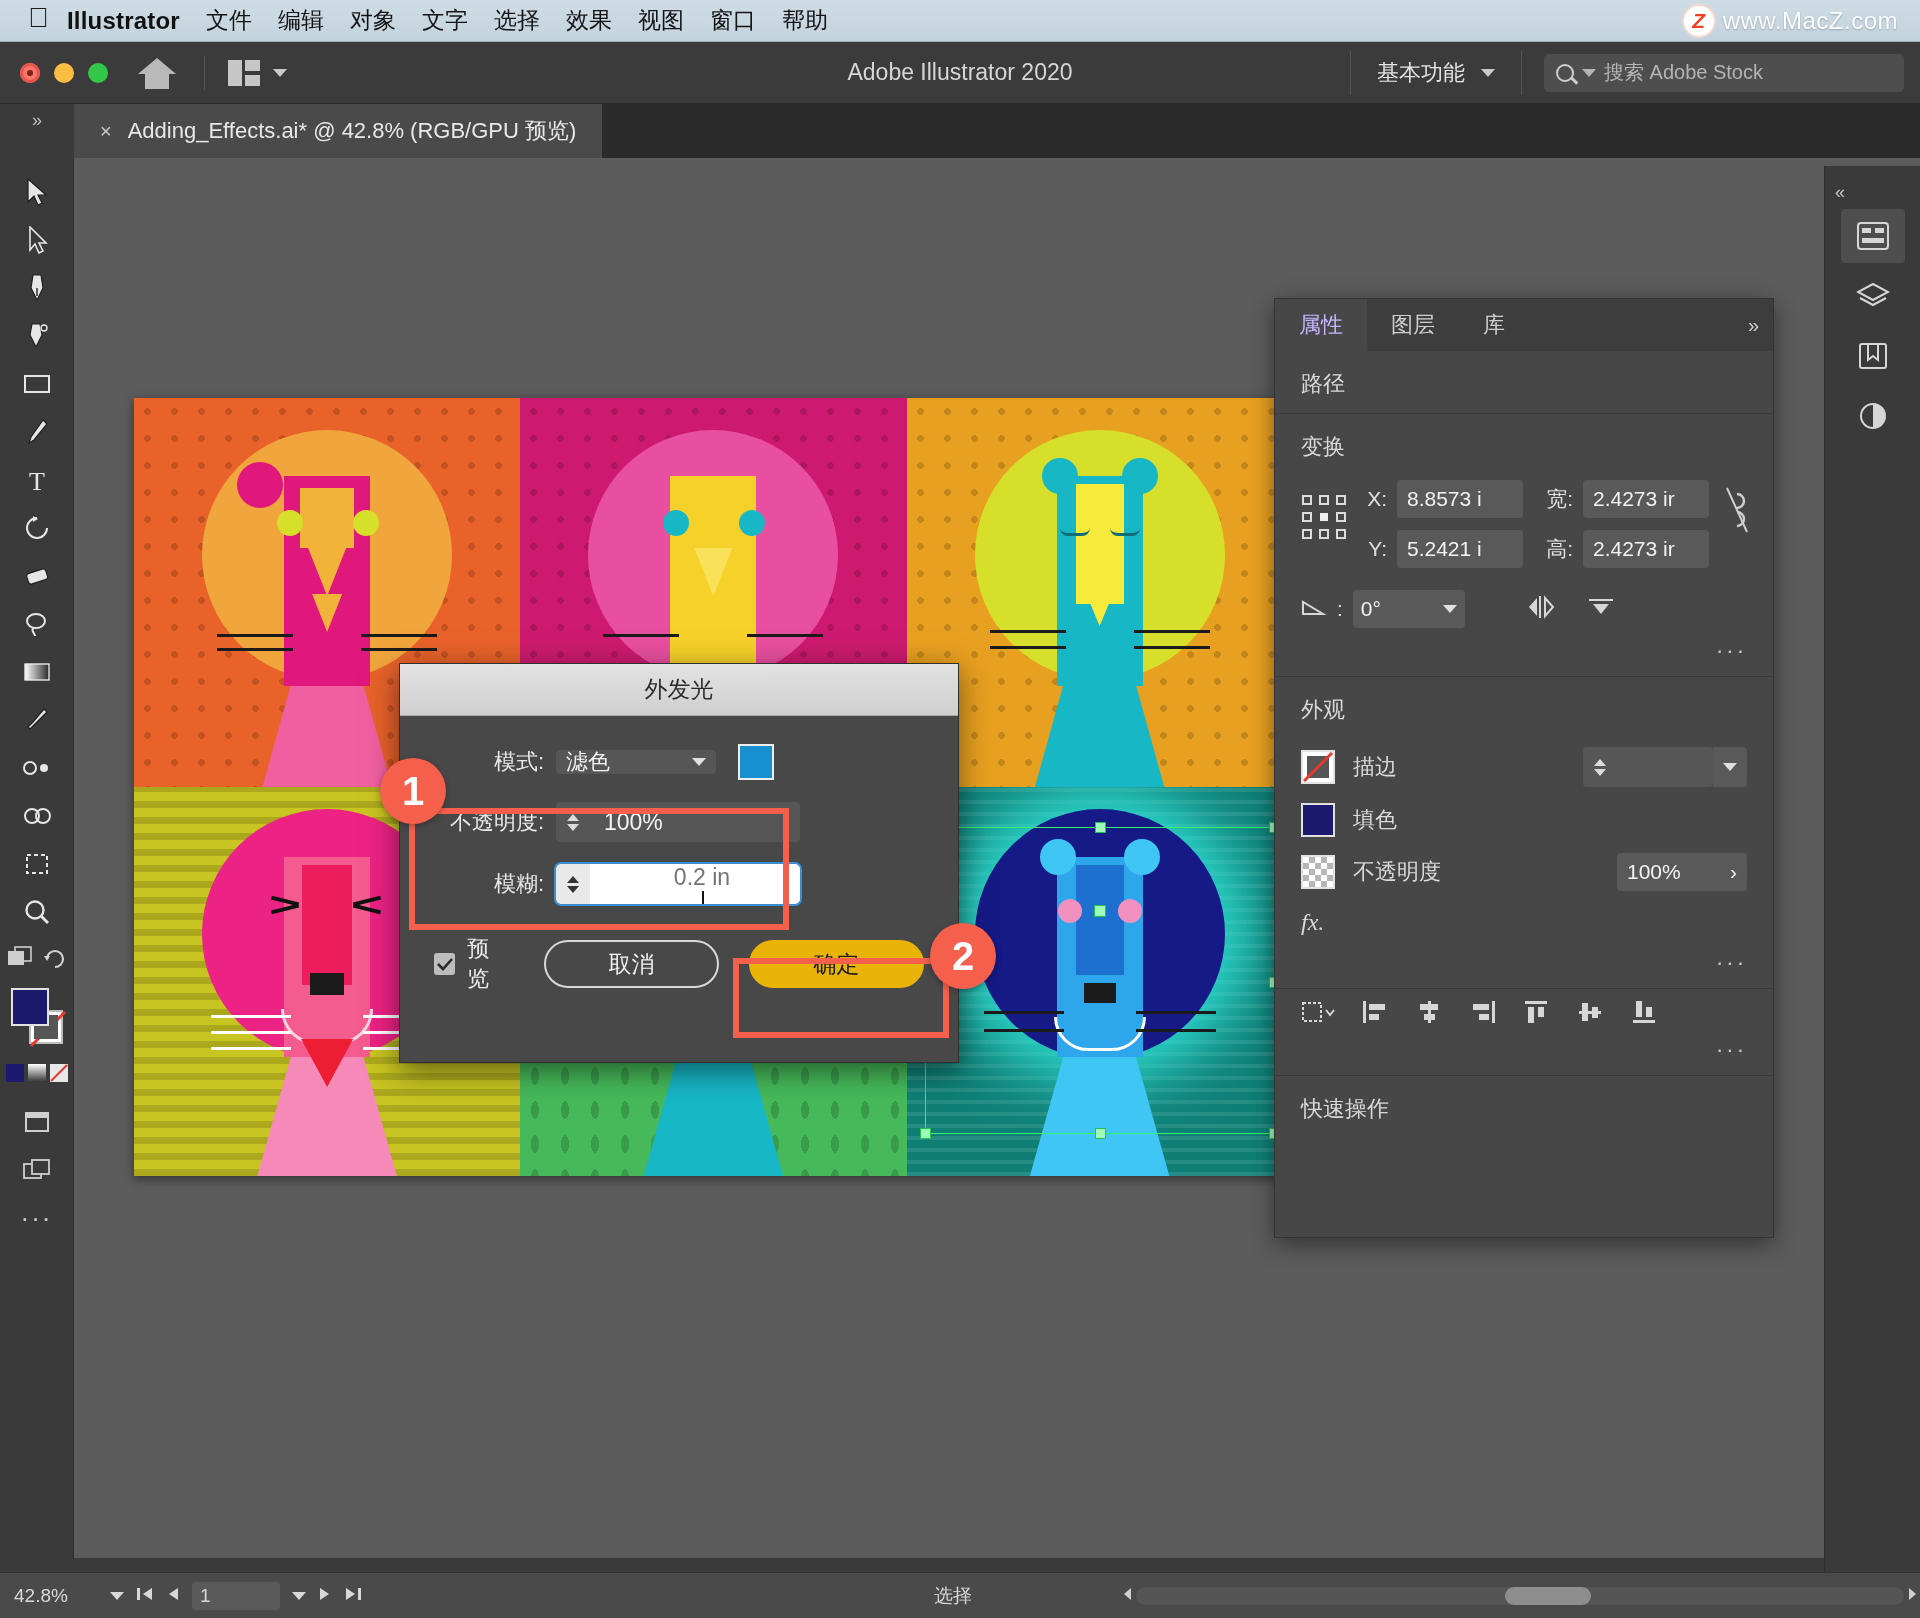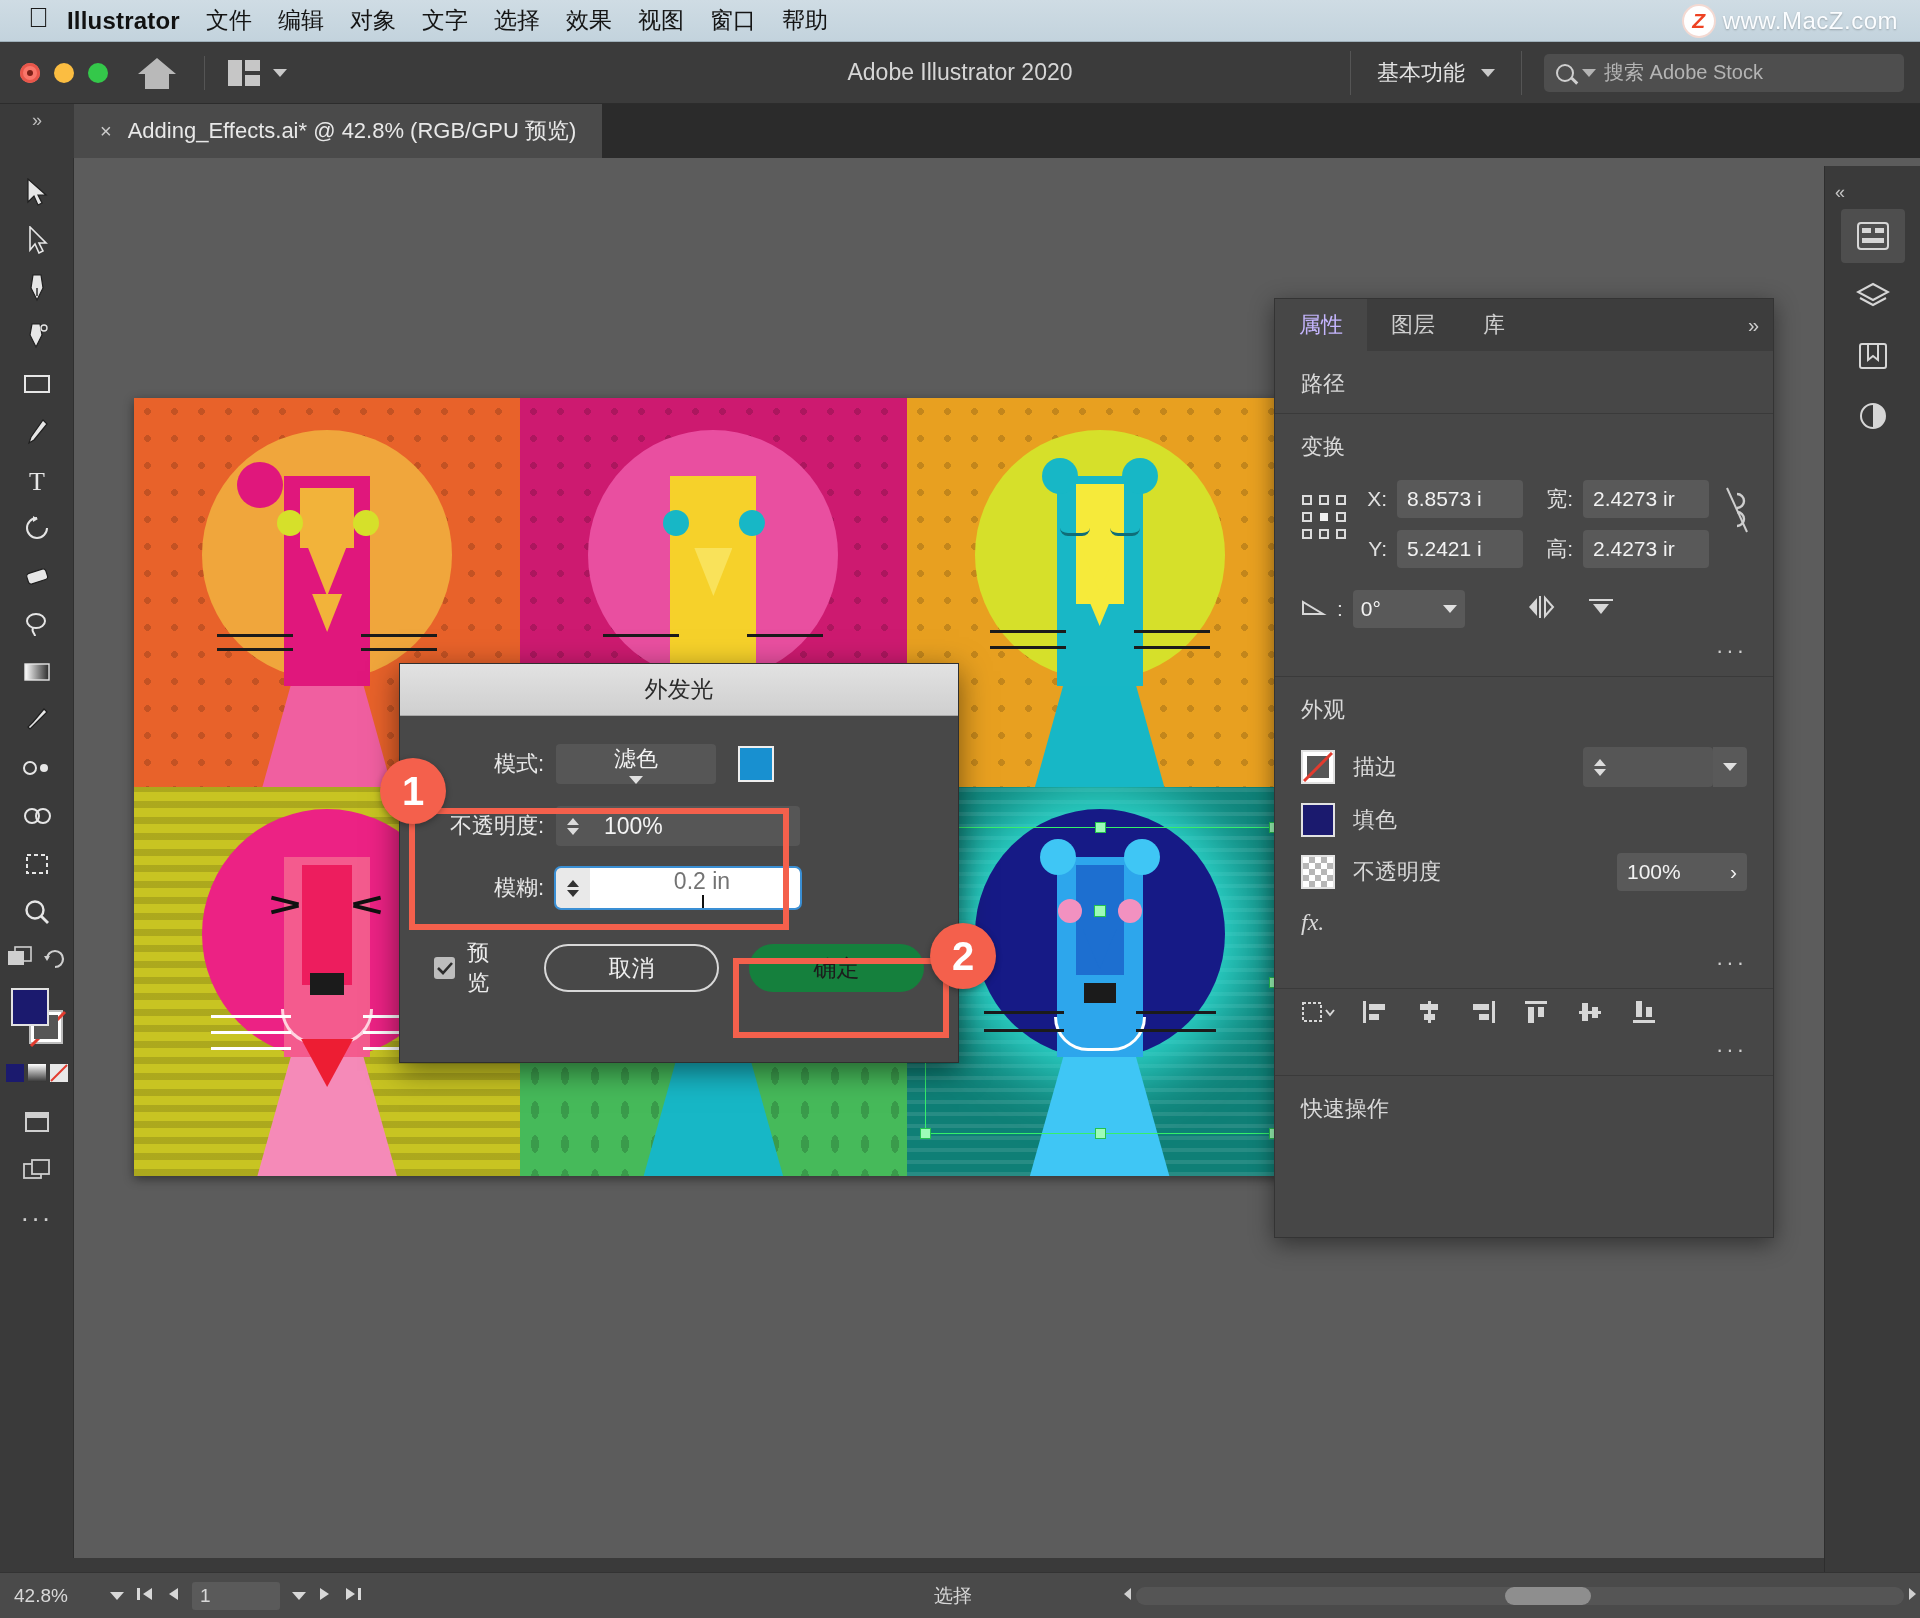--- a/index.html
+++ b/index.html
@@ -146,23 +146,23 @@
   .dlg-title {
     height:52px; background: linear-gradient(#e2e2e2, #cfcfcf);
     display:flex; align-items:center; justify-content:center;
     font-size:23px; color:#2b2b2b;
     border-bottom:1px solid #a8a8a8;
   }
   .dlg-body { padding: 28px 34px 0 34px; color:#e6e6e6; }
   .row { display:flex; align-items:center; margin-bottom:22px; }
   .row .lbl { width:110px; text-align:right; font-size:22px; color:#e8e8e8; margin-right:12px; white-space:nowrap; }
   .select {
-    width: 160px; height: 40px; background:#565656; border-radius:4px;
+    width: 160px; height: 24px; background:#565656; border-radius:4px;
     display:flex; align-items:center; justify-content:space-between;
-    padding: 0 10px; font-size:22px; color:#f2f2f2;flex-direction:column;
+    padding: 0 10px; font-size:22px; color:#f2f2f2;
   }
   .sel-chev { width:0;height:0;border-left:7px solid transparent;border-right:7px solid transparent;border-top:8px solid #e0e0e0; }
   .colorchip { width:36px; height:36px; background:#1890d0; border:2px solid #eee; margin-left:22px; }
   .stepper {
     width:34px; height:40px; background:#565656; border-radius:4px 0 0 4px;
     display:flex; flex-direction:column; align-items:center; justify-content:center; gap:3px;
   }
   .st-up, .st-dn { width:0;height:0;border-left:6px solid transparent;border-right:6px solid transparent; }
   .st-up { border-bottom:7px solid #dcdcdc; }
   .st-dn { border-top:7px solid #dcdcdc; }
@@ -182,21 +182,21 @@
   .dlg-foot { display:flex; align-items:center; padding: 8px 34px 0 34px; }
   .chk { display:flex; align-items:center; gap:12px; font-size:22px; color:#ececec; }
   .chkbox { width:22px;height:22px;background:#bdbdbd;border-radius:3px; display:flex;align-items:center;justify-content:center; }
   .chkbox svg { display:block; }
   .btn {
     height:48px; border-radius:24px;
     display:flex; align-items:center; justify-content:center;
     font-size:23px; white-space:nowrap;
   }
   .btn-cancel { width: 180px; border:2px solid #d8d8d8; color:#f0f0f0; margin-left: 34px; }
-  .btn-ok { width: 180px; background:#15803d; color:#1c1c1c; margin-left: 30px; }
+  .btn-ok { width: 180px; background:#eab308; color:#1c1c1c; margin-left: 30px; }
 
   
   .hl { position:absolute; border: 6px solid #f4604c; pointer-events:none; }
   .badge {
     position:absolute; width:66px; height:66px; border-radius:50%;
     background:#f4604c; color:#fff; font-size:40px; font-weight:bold;
     display:flex; align-items:center; justify-content:center;
     box-shadow: 0 2px 6px rgba(0,0,0,.3);
   }
 

